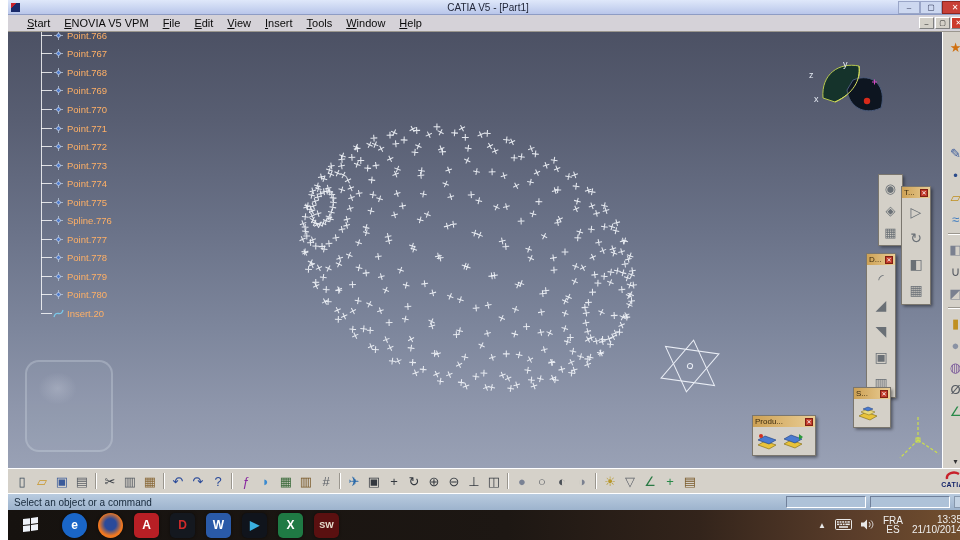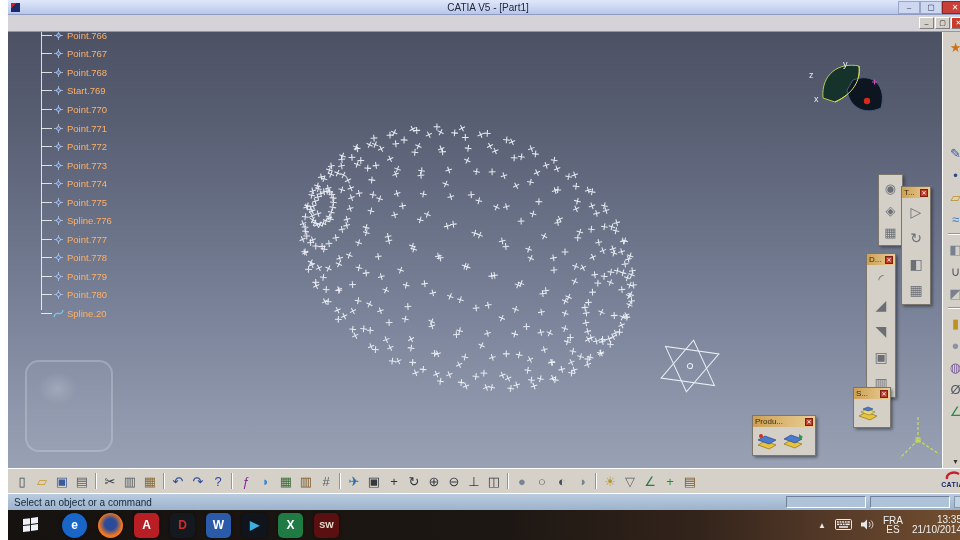--- a/index.html
+++ b/index.html
@@ -121,20 +121,21 @@
     <span class="app-icon"></span>
     <span class="title-text">CATIA V5 - [Part1]</span>
     <span class="win-controls">
       <span class="wc">–</span>
       <span class="wc">▢</span>
       <span class="wc close">✕</span>
     </span>
   </div>
 
   <div class="menubar">
+    <span id="menu-items"><span class="menu-item">Start</span><span class="menu-item">ENOVIA V5 VPM</span><span class="menu-item">File</span><span class="menu-item">Edit</span><span class="menu-item">View</span><span class="menu-item">Insert</span><span class="menu-item">Tools</span><span class="menu-item">Window</span><span class="menu-item">Help</span></span>
     <span class="mdi-controls">
       <span class="mdi">–</span>
       <span class="mdi">▢</span>
       <span class="mdi close">✕</span>
     </span>
   </div>
 
   <div class="viewport">
     <svg id="cloud-svg" width="934" height="436">
         <path d="M-3.4 0H3.4M0 -3.4V3.4" transform="translate(309.0 192.6) rotate(-28)" class="cloud-marker"></path>
@@ -559,21 +560,21 @@
           <span class="tree-label">Point.768</span>
         </div>
         <div class="tree-row">
           <span class="tree-conn"></span>
           <span class="tree-ico">
             <svg width="11" height="11" viewBox="0 0 11 11">
               <path d="M1 5.5H10M5.5 1V10" stroke="#b9c8d8" stroke-width="0.8"></path>
               <circle cx="5.5" cy="5.5" r="1.9" fill="#4a78c8" stroke="#dfe8ff" stroke-width="0.6"></circle>
             </svg>
           </span>
-          <span class="tree-label">Start.769</span>
+          <span class="tree-label">Point.769</span>
         </div>
         <div class="tree-row">
           <span class="tree-conn"></span>
           <span class="tree-ico">
             <svg width="11" height="11" viewBox="0 0 11 11">
               <path d="M1 5.5H10M5.5 1V10" stroke="#b9c8d8" stroke-width="0.8"></path>
               <circle cx="5.5" cy="5.5" r="1.9" fill="#4a78c8" stroke="#dfe8ff" stroke-width="0.6"></circle>
             </svg>
           </span>
           <span class="tree-label">Point.770</span>
@@ -678,21 +679,21 @@
           </span>
           <span class="tree-label">Point.780</span>
         </div>
         <div class="tree-row">
           <span class="tree-conn"></span>
           <span class="tree-ico">
             <svg width="11" height="11" viewBox="0 0 11 11">
               <path d="M1 9 C3 1 8 10 10 2" stroke="#7ac8e8" fill="none" stroke-width="1.3"></path>
             </svg>
           </span>
-          <span class="tree-label">Spline.20</span>
+          <span class="tree-label">Insert.20</span>
         </div>
       </div>
   </div>
 
   <div class="right-strip" id="right-strip">
       <div class="tb-icon">
         <span class="glyph" style="color: rgb(208, 112, 16);">★</span>
       </div>
       <div class="v-gap"></div>
       <div class="tb-icon">

